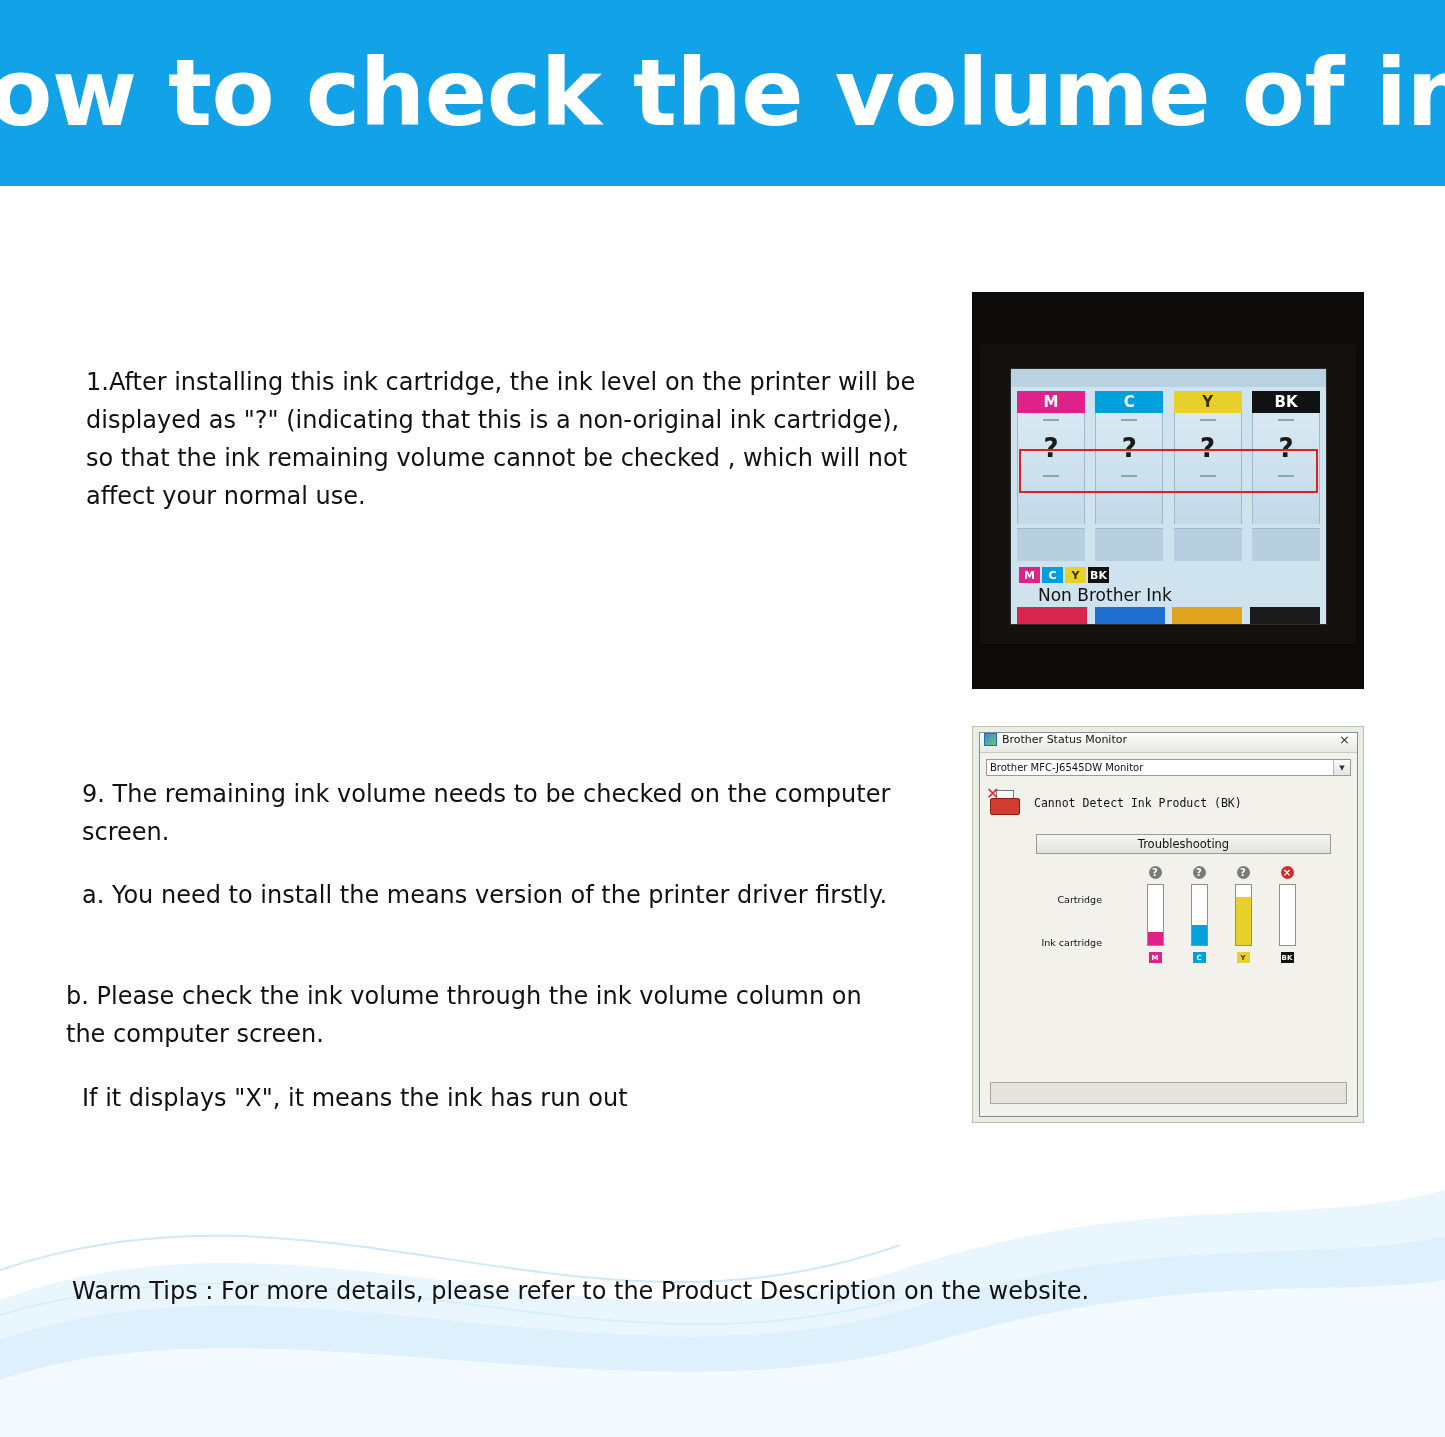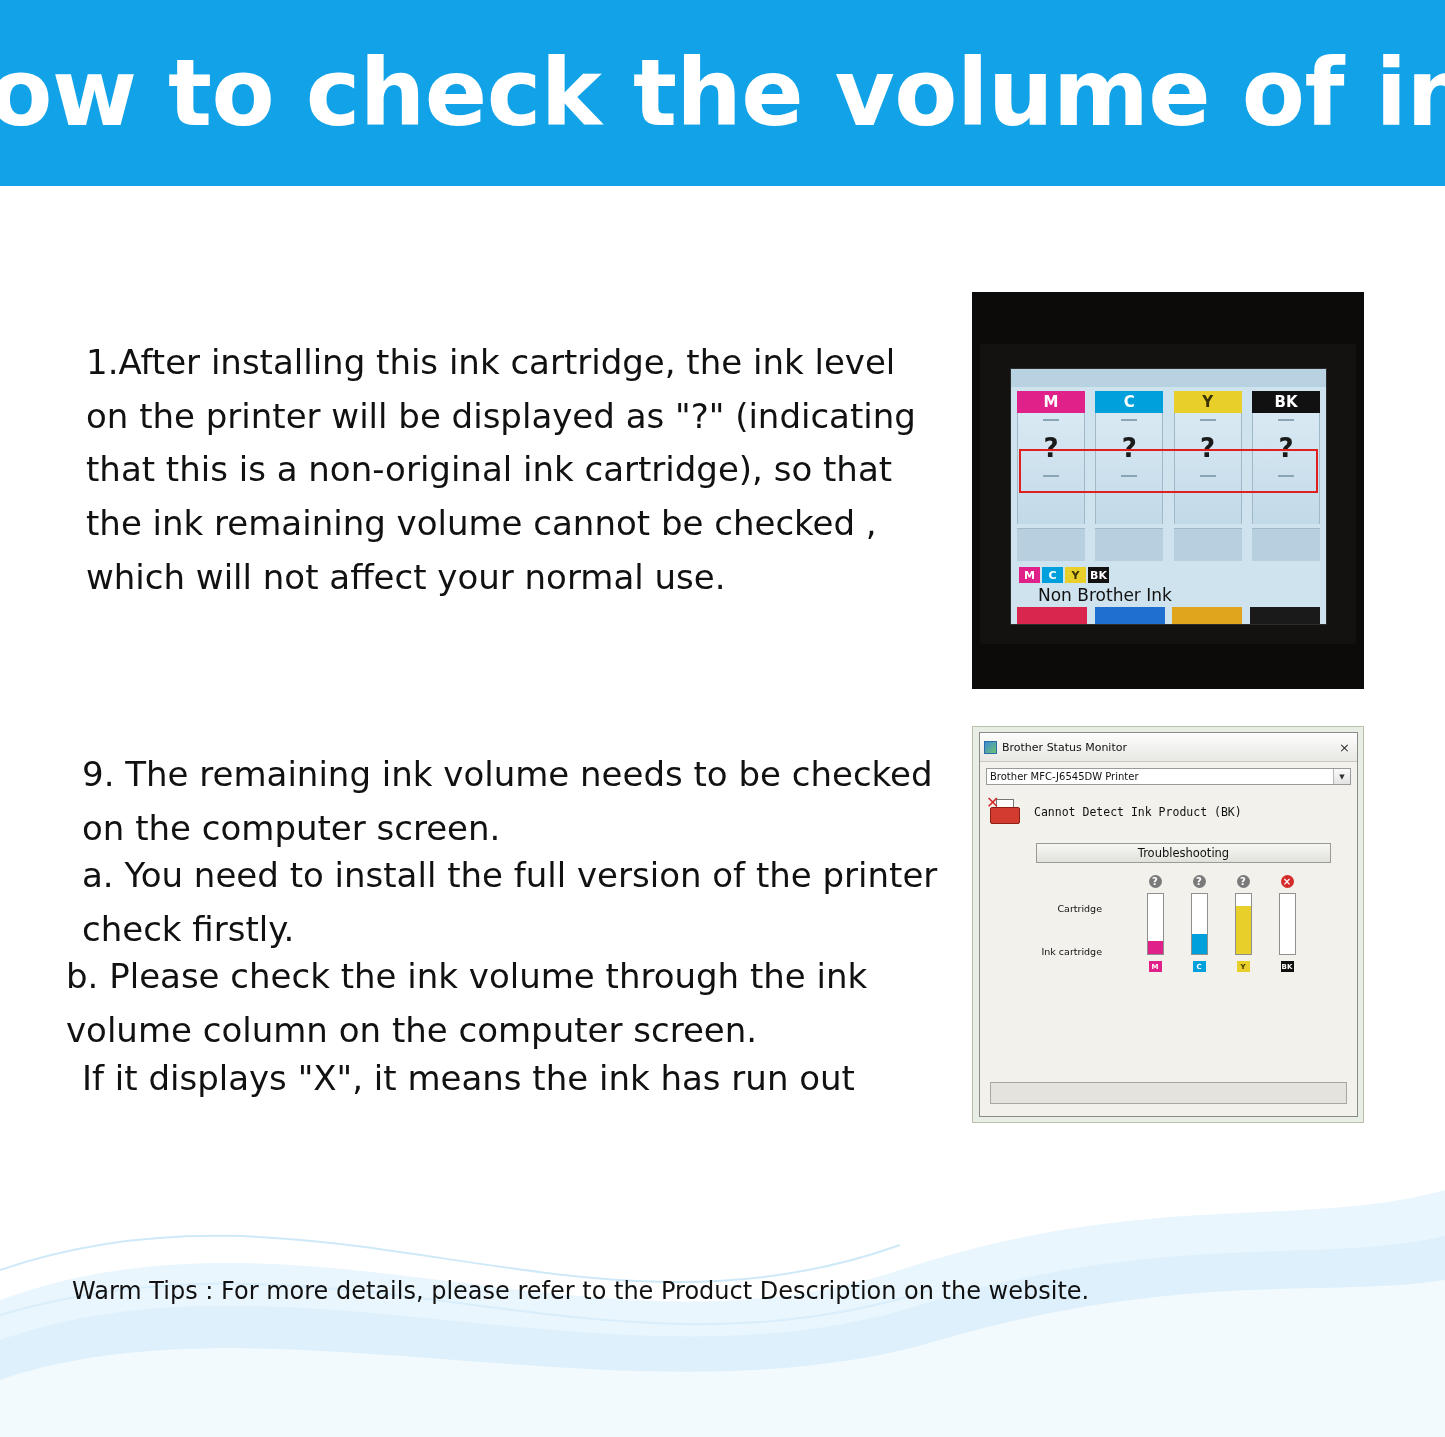--- a/index.html
+++ b/index.html
@@ -46,23 +46,24 @@
     top: 1040px;
     width: 1445px;
     height: 400px;
     pointer-events: none;
   }
 
   
   .para {
     position: absolute;
     color: #111111;
-    font-size: 34px;
+    font-size: 24px;
     line-height: 1.58;
     font-family: "DejaVu Sans", sans-serif;
+    margin-top: 28px;
   }
   #para-1 { left: 86px; top: 336px; width: 830px; }
   #para-2 { left: 82px; top: 748px; width: 860px; }
   #para-2a { left: 82px; top: 849px; width: 860px; }
   #para-2b { left: 66px; top: 950px; width: 830px; }
   #para-2c { left: 82px; top: 1052px; width: 860px; }
 
   .warm-tips {
     position: absolute;
     left: 72px;
@@ -211,25 +212,24 @@
   }
   .win {
     position: absolute;
     left: 6px; top: 5px;
     width: 379px; height: 385px;
     background: #f2f1ec;
     border: 1px solid #8a8a8a;
     box-sizing: border-box;
   }
   .titlebar {
-    height: 29px;
+    height: 20px;
     background: linear-gradient(#fdfdfd, #e7e7e3);
     border-bottom: 1px solid #c8c8c0;
     display: flex;
-    align-items: center;
     padding: 0 4px;
     box-sizing: border-box;
   }
   .titlebar .t-ico {
     width: 13px; height: 13px;
     background: linear-gradient(135deg, #3c8ad9, #6fc46f);
     border: 1px solid #2b6ba8;
     margin-right: 5px;
     box-sizing: border-box;
   }
@@ -399,21 +399,21 @@
 <svg class="swoosh" viewBox="0 0 1445 400" preserveAspectRatio="none">
   <path d="M0,260 C300,150 600,330 900,230 C1150,148 1300,190 1445,150 L1445,400 L0,400 Z" fill="#eaf6fd"></path>
   <path d="M0,300 C280,200 620,360 920,265 C1160,190 1320,225 1445,196 L1445,400 L0,400 Z" fill="#ddf0fb"></path>
   <path d="M0,340 C260,250 640,390 940,300 C1180,230 1330,258 1445,240 L1445,400 L0,400 Z" fill="#f3fafe"></path>
   <path d="M0,230 C320,120 580,320 900,205" fill="none" stroke="#cfe9f8" stroke-width="2"></path>
   <path d="M0,275 C340,175 600,355 930,250" fill="none" stroke="#d8eefb" stroke-width="2"></path>
 </svg>
 
 <div class="para" id="para-1">1.After installing this ink cartridge, the ink level on the printer will be displayed as "?" (indicating that this is a non-original ink cartridge), so that the ink remaining volume cannot be checked , which will not affect your normal use.</div>
 <div class="para" id="para-2">9. The remaining ink volume needs to be checked on the computer screen.</div>
-<div class="para" id="para-2a">a. You need to install the full version of the printer check firstly.</div>
+<div class="para" id="para-2a">a. You need to install the means version of the printer driver firstly.</div>
 <div class="para" id="para-2b">b. Please check the ink volume through the ink volume column on the computer screen.</div>
 <div class="para" id="para-2c">If it displays "X", it means the ink has run out</div>
 <div class="warm-tips">Warm Tips : For more details, please refer to the Product Description on the website.</div>
 
 <div class="photo1">
   <div class="bezel"></div>
   <div class="lcd">
     <div class="lcd-top"></div>
 
     <div class="ink-cols">
@@ -485,21 +485,21 @@
 <div class="photo2">
   <div class="win">
 
     <div class="titlebar">
       <div class="t-ico"></div>
       <div class="t-text">Brother Status Monitor</div>
       <div class="t-close">×</div>
     </div>
 
     <div class="combo">
-      <div class="c-text">Brother MFC-J6545DW Printer</div>
+      <div class="c-text">Brother MFC-J6545DW Monitor</div>
       <div class="c-arrow">▼</div>
     </div>
 
     <div class="status-row">
       <div class="printer-ico">
         <div class="paper"></div>
         <div class="body"></div>
         <div class="xmark">✕</div>
       </div>
       <div class="status-text">Cannot Detect Ink Product (BK)</div>

